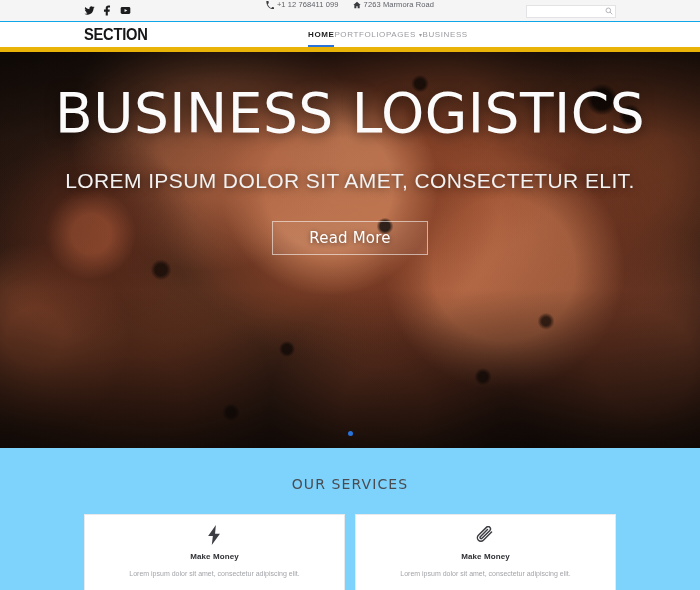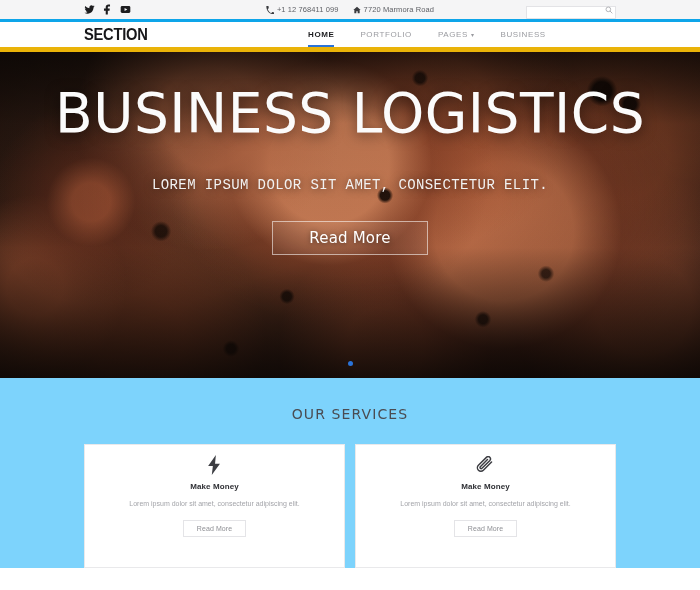--- a/index.html
+++ b/index.html
@@ -10,23 +10,22 @@
     overflow: hidden;
     background: #ffffff;
     font-family: "Liberation Sans", sans-serif;
     -webkit-font-smoothing: antialiased;
   }
 
   
   .topbar {
     height: 22px;
     background: #f5f5f6;
-    border-bottom: 3px solid #0ea5e9;
-    display: flex;
-    align-items: center;
+    border-bottom: 1px solid #0ea5e9;
+    display: flex;
     position: relative;
   }
   .social {
     display: flex;
     align-items: center;
     gap: 7px;
     margin-left: 84px;
   }
   .social-icon {
     width: 11px;
@@ -109,21 +108,20 @@
     letter-spacing: -0.3px;
     color: #17171a;
     font-family: "Liberation Sans", sans-serif;
     cursor: pointer;
     transform: scaleX(0.92);
     transform-origin: left center;
   }
   .nav-links {
     display: flex;
     align-items: flex-end;
-    gap: 26px;
     margin-left: 155px;
     height: 100%;
   }
   .nav-link {
     font-size: 8px;
     letter-spacing: 0.6px;
     color: #9a9ba0;
     text-decoration: none;
     cursor: pointer;
     height: 100%;
@@ -142,21 +140,21 @@
   }
   .caret {
     display: inline-block;
     margin-left: 3px;
     font-size: 6px;
     line-height: 1;
   }
 
   
   .hero {
-    height: 326px;
+    height: 396px;
     position: relative;
     overflow: hidden;
     background: #b91c1c;
   }
   .hero-bg {
     position: absolute;
     inset: 0;
     background:
       radial-gradient(circle at 13% 46%, rgba(182,92,58,0.92) 0 3%, rgba(120,54,34,0.6) 7%, rgba(0,0,0,0) 16%),
       radial-gradient(circle at 5% 72%, rgba(196,102,64,0.85) 0 4%, rgba(0,0,0,0) 13%),
@@ -205,27 +203,27 @@
     font-weight: normal;
     color: #fbfbfb;
     letter-spacing: 0.5px;
     line-height: 1;
     text-shadow: 0 2px 14px rgba(0,0,0,0.55);
     font-family: "DejaVu Sans", sans-serif;
     white-space: nowrap;
     transform: scaleX(1.0);
   }
   .hero-subtitle {
-    margin-top: 36px;
-    font-size: 14px;
+    margin-top: 28px;
+    font-size: 21px;
     font-weight: normal;
     color: #f2f2f2;
     letter-spacing: 0.4px;
     text-shadow: 0 1px 9px rgba(0,0,0,0.6);
-    font-family: Liberation Mono, monospace;
+    font-family: Liberation Sans, sans-serif;
     white-space: nowrap;
   }
   .hero-btn {
     margin-top: 28px;
     width: 156px;
     height: 34px;
     border: 1px solid rgba(255,255,255,0.55);
     background: rgba(255,255,255,0.06);
     color: #ffffff;
     font-size: 15px;
@@ -350,21 +348,21 @@
           </svg>
       </span>
       <span>+1 12 768411 099</span>
     </span>
     <span class="contact-item">
       <span class="ci-icon">
         <svg width="8" height="8" viewBox="0 0 24 24" fill="currentColor">
             <path d="M12 2L1 12h3v10h6v-6h4v6h6V12h3z"></path>
           </svg>
       </span>
-      <span>7720 Marmora Road</span>
+      <span>7263 Marmora Road</span>
     </span>
   </div>
 
   <div class="search-wrap">
     <input class="search-input" type="text" value="" placeholder="" style="">
     <button class="search-btn">
       <svg width="8" height="8" viewBox="0 0 24 24" fill="none" stroke="currentColor" stroke-width="3">
           <circle cx="10" cy="10" r="7"></circle>
           <line x1="15" y1="15" x2="22" y2="22"></line>
         </svg>

